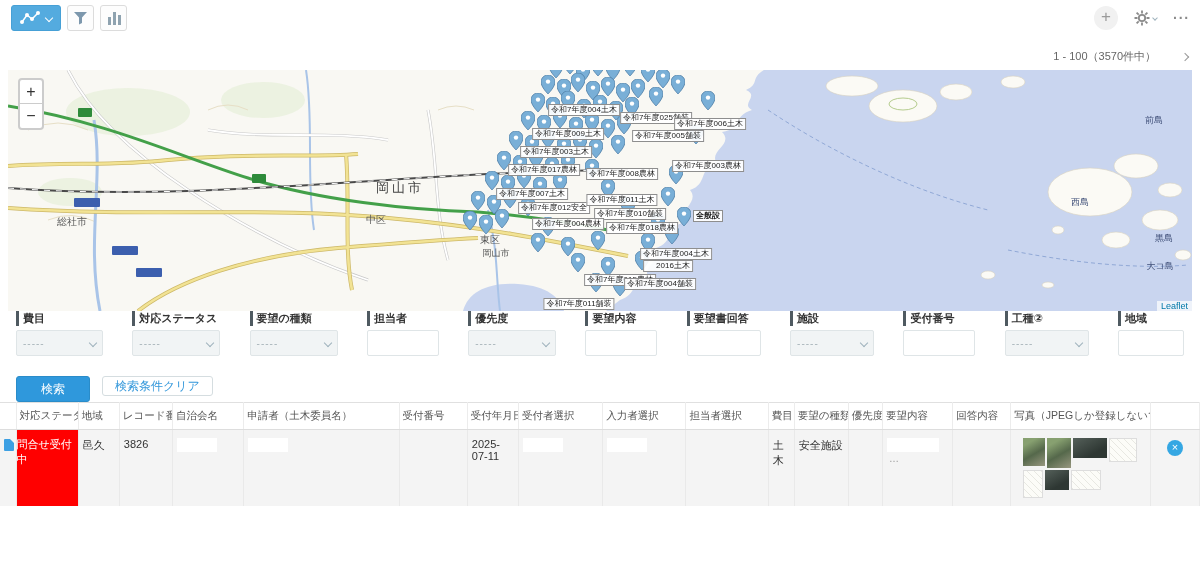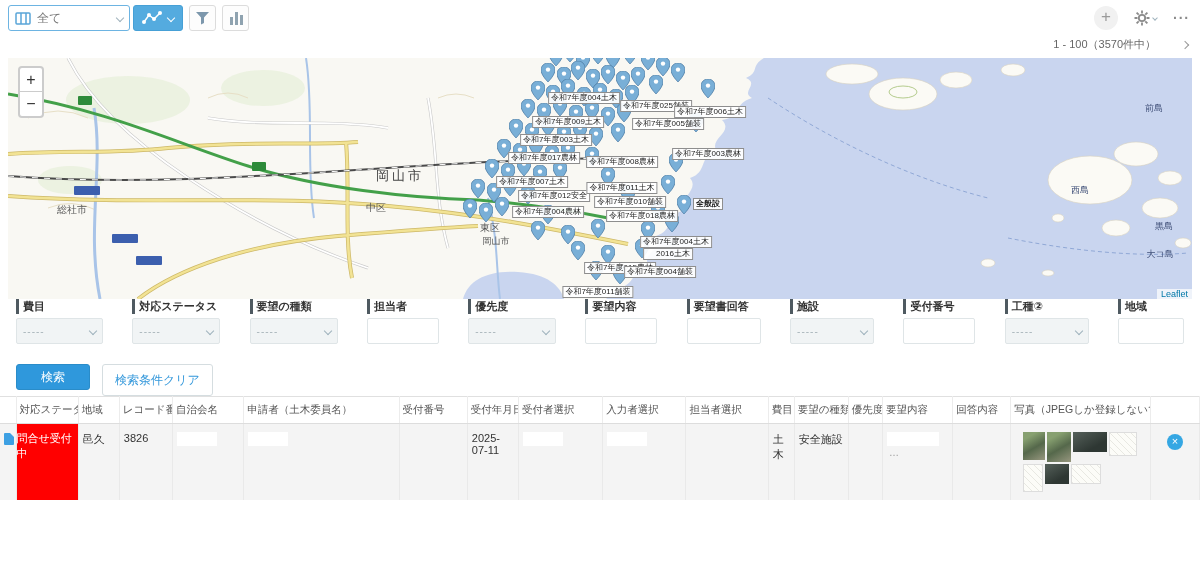--- a/index.html
+++ b/index.html
@@ -16,21 +16,21 @@
   .chart-toggle .chev { border-color:#fff; }
   .icon-btn { width:27px; height:26px; margin-left:6px; background:#fdfdfd; border:1px solid #dcdcdc;
     border-radius:3px; display:flex; align-items:center; justify-content:center; cursor:pointer; }
   .icon-btn:first-of-type{ margin-left:10px; }
   .toolbar-right { margin-left:auto; display:flex; align-items:center; gap:16px; }
   .circle-btn { width:24px; height:24px; border-radius:50%; background:#f1f1f1; color:#9a9a9a;
     font-size:17px; line-height:22px; text-align:center; cursor:pointer; }
   .gearwrap { display:flex; align-items:center; gap:3px; cursor:pointer; }
   .more-btn { color:#8a8a8a; font-size:14px; font-weight:bold; letter-spacing:1px; cursor:pointer; }
   .pagination { display:flex; justify-content:flex-end; align-items:center; gap:26px;
-    padding-right:12px; margin-top:2px; font-size:11px; color:#666; }
+    padding-right:12px; margin-top:14px; font-size:11px; color:#666; }
   .pagination .chev { transform:rotate(-45deg); border-color:#999; cursor:pointer; }
   
   .map { position:relative; margin:6px 8px 0 8px; height:241px; overflow:hidden; background:#c9d5ef; }
   .map svg.geo { position:absolute; left:0; top:0; }
   .overlay { position:absolute; left:0; top:0; width:100%; height:100%; }
   .place { position:absolute; transform:translate(-50%,-50%); font-size:10px; color:#555;
     white-space:nowrap; pointer-events:none; }
   .place.city-lg { font-size:13px; letter-spacing:3px; color:#444; }
   .place.city-sm { font-size:9px; }
   .place.island { font-size:9px; color:#41517a; }
@@ -53,21 +53,21 @@
     padding-left:4px; margin-bottom:4px; white-space:nowrap; }
   .fselect { height:26px; background:#f1f4f5; border:1px solid #dfe5e7; border-radius:2px;
     display:flex; align-items:center; padding:0 6px; cursor:pointer; }
   .fselect .ph { flex:1; font-size:10px; color:#a8b4ba; letter-spacing:1px; }
   .ftext { height:26px; background:#fff; border:1px solid #dfe5e7; border-radius:2px; width:100%;
     font-size:11px; padding:0 4px; }
   .search-actions { display:flex; gap:12px; margin:20px 0 0 0; }
   .btn-primary { background:#2f98dc; color:#fff; border:1px solid #2a8cc9; border-radius:3px;
     width:74px; height:26px; font-size:12px; cursor:pointer; }
   .btn-secondary { background:#fff; color:#3498db; border:1px solid #d5dde0; border-radius:3px;
-    height:32px; padding:0 12px; font-size:12px; cursor:pointer; }
+    height:20px; padding:0 12px; font-size:12px; cursor:pointer; }
   .close-link { text-align:center; font-size:12px; color:#555; margin:22px 0 14px 0; cursor:pointer; }
   
   table.records { width:1200px; table-layout:fixed; border-collapse:collapse; border-top:1px solid #e0e0e0; }
   .records th { font-size:10.5px; font-weight:normal; color:#555; text-align:left; padding:6px 3px;
     border-right:1px solid #ececec; border-bottom:1px solid #ddd; white-space:nowrap; overflow:hidden; background:#fff; cursor:pointer; }
   .records td { font-size:11px; color:#333; vertical-align:top; padding:8px 4px;
     border-right:1px solid #e9e9e9; background:#f4f4f4; height:57px; }
   td.statuscell { padding:0; }
   .statusbox { width:100%; height:100%; color:#fff; font-size:11px; display:flex;
     justify-content:center; padding-top:7px; }
@@ -84,31 +84,20 @@
     background-image:repeating-linear-gradient(45deg,#e8e8e2 0 1px,transparent 1px 5px); }
   .closeicon { width:16px; height:16px; border-radius:50%; background:#35a7e3; color:#fff;
     font-size:11px; line-height:15px; text-align:center; margin:2px auto; cursor:pointer; }
 </style>
 </head>
 <body>
 
 <div>
 
   <div class="toolbar">
-    <div class="view-selector">
-      <svg width="16" height="13">
-          <g stroke="#59a5d8" stroke-width="1.5" fill="none">
-            <rect x="1" y="1" width="14" height="11" rx="1"></rect>
-            <line x1="6" y1="1" x2="6" y2="12"></line>
-            <line x1="11" y1="1" x2="11" y2="12"></line>
-          </g>
-        </svg>
-      <span class="vs-text">全て</span>
-      <span class="chev"></span>
-    </div>
     <div class="chart-toggle">
       <svg width="20" height="14">
           <polyline points="2,11 7,4 12,8 18,2" fill="none" stroke="#fff" stroke-width="1.5"></polyline>
           <circle cx="2" cy="11" r="2" fill="#fff"></circle>
           <circle cx="7" cy="4" r="2" fill="#fff"></circle>
           <circle cx="12" cy="8" r="2" fill="#fff"></circle>
           <circle cx="18" cy="2" r="2" fill="#fff"></circle>
         </svg>
       <span class="chev"></span>
     </div>
@@ -208,28 +197,28 @@
         <div class="tooltip" style="left: 660px; top: 60px;">令和7年度005舗装</div>
         <div class="tooltip" style="left: 702px; top: 48px;">令和7年度006土木</div>
         <div class="tooltip" style="left: 548px; top: 76px;">令和7年度003土木</div>
         <div class="tooltip" style="left: 536px; top: 94px;">令和7年度017農林</div>
         <div class="tooltip" style="left: 614px; top: 98px;">令和7年度008農林</div>
         <div class="tooltip" style="left: 700px; top: 90px;">令和7年度003農林</div>
         <div class="tooltip" style="left: 524px; top: 118px;">令和7年度007土木</div>
         <div class="tooltip" style="left: 546px; top: 132px;">令和7年度012安全</div>
         <div class="tooltip" style="left: 614px; top: 124px;">令和7年度011土木</div>
         <div class="tooltip" style="left: 622px; top: 138px;">令和7年度010舗装</div>
-        <div class="tooltip" style="left: 540px; top: 148px;">令和7年度004農林</div>
+        <div class="tooltip" style="left: 560px; top: 148px;">令和7年度004農林</div>
         <div class="tooltip" style="left: 634px; top: 152px;">令和7年度018農林</div>
         <div class="tooltip" style="left: 700px; top: 140px; font-weight: bold;">全般設</div>
         <div class="tooltip" style="left: 668px; top: 178px;">令和7年度004土木</div>
         <div class="tooltip" style="left: 660px; top: 190px; padding-left: 12px;">2016土木</div>
         <div class="tooltip" style="left: 612px; top: 204px;">令和7年度015農林</div>
         <div class="tooltip" style="left: 652px; top: 208px;">令和7年度004舗装</div>
-        <div class="tooltip" style="left: 590px; top: 228px; text-align: right;">令和7年度011舗装</div>
+        <div class="tooltip" style="left: 571px; top: 228px; text-align: right;">令和7年度011舗装</div>
         <div class="marker" style="left: 548px; top: 12px;"><svg width="14" height="19">
             <path d="M7 0C3.1 0 0 3.1 0 7c0 5 7 12 7 12s7-7 7-12C14 3.1 10.9 0 7 0z" fill="#79afd7" stroke="#4e7ea6" stroke-width=".8"></path>
             <circle cx="7" cy="6.6" r="2.2" fill="#fff"></circle>
           </svg></div>
         <div class="marker" style="left: 562px; top: 8px;"><svg width="14" height="19">
             <path d="M7 0C3.1 0 0 3.1 0 7c0 5 7 12 7 12s7-7 7-12C14 3.1 10.9 0 7 0z" fill="#79afd7" stroke="#4e7ea6" stroke-width=".8"></path>
             <circle cx="7" cy="6.6" r="2.2" fill="#fff"></circle>
           </svg></div>
         <div class="marker" style="left: 575px; top: 16px;"><svg width="14" height="19">
             <path d="M7 0C3.1 0 0 3.1 0 7c0 5 7 12 7 12s7-7 7-12C14 3.1 10.9 0 7 0z" fill="#79afd7" stroke="#4e7ea6" stroke-width=".8"></path>

